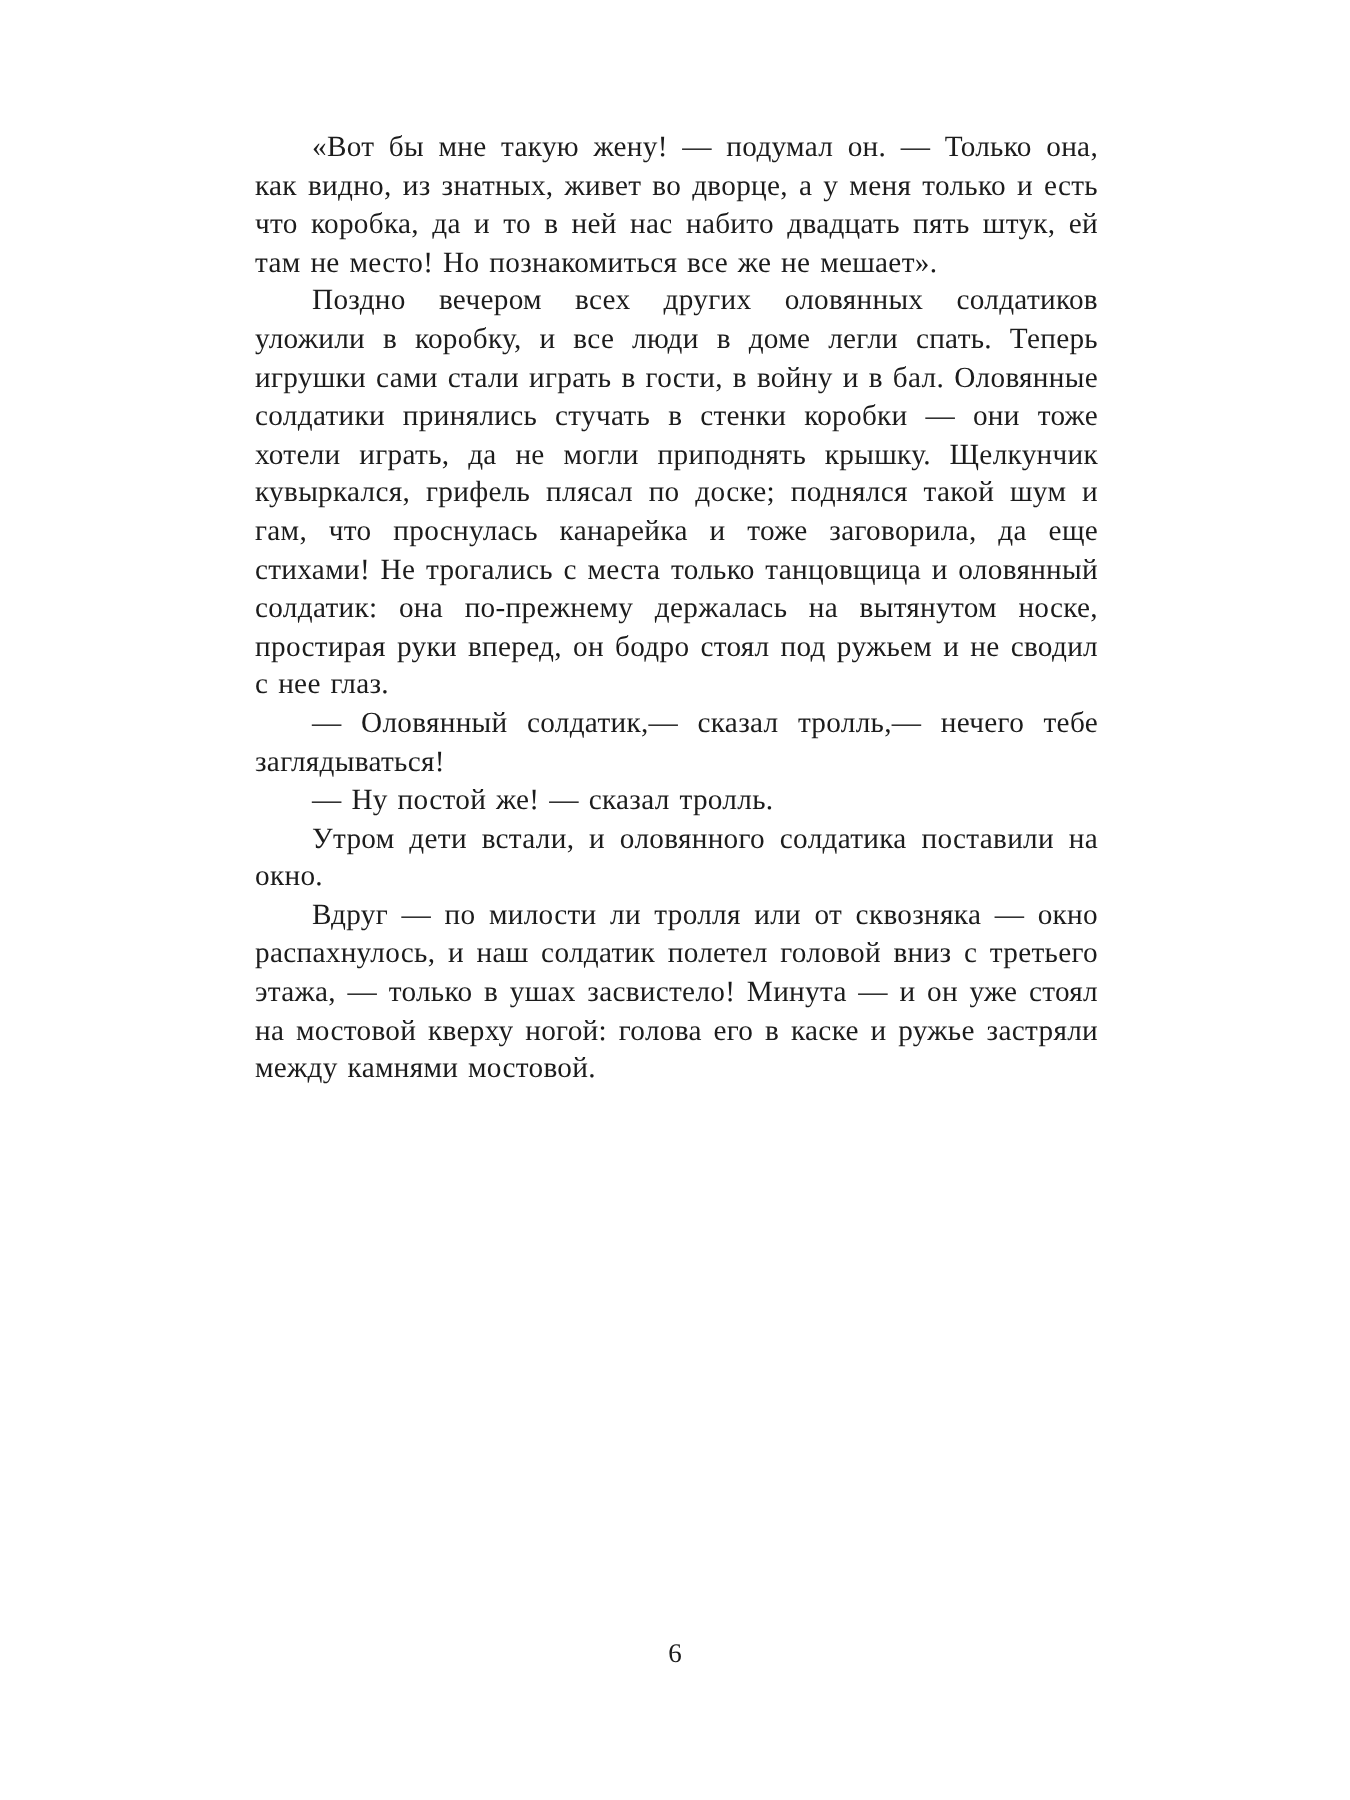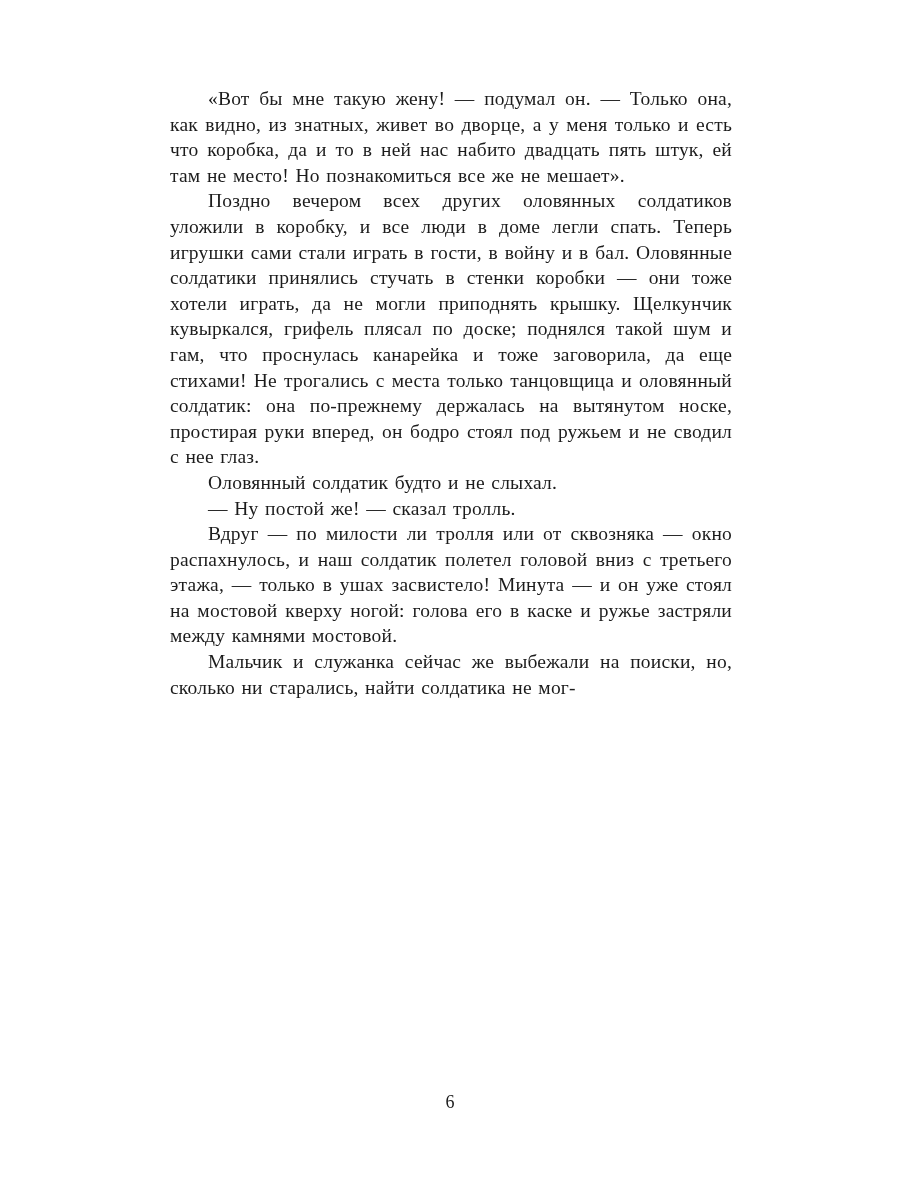--- a/index.html
+++ b/index.html
@@ -42,19 +42,19 @@
     color: #1c1c1c;
   }
 </style>
 </head>
 <body>
 
 <div class="page">
   <div class="text-block">
     <p>«Вот бы мне такую жену! — подумал он. — Только она, как видно, из знатных, живет во дворце, а у меня только и есть что коробка, да и то в ней нас набито двадцать пять штук, ей там не место! Но познакомиться все же не мешает».</p>
     <p>Поздно вечером всех других оловянных солдатиков уложили в коробку, и все люди в доме легли спать. Теперь игрушки сами стали играть в гости, в войну и в бал. Оловянные солдатики принялись стучать в стенки коробки — они тоже хотели играть, да не могли приподнять крышку. Щелкунчик кувыркался, грифель плясал по доске; поднялся такой шум и гам, что проснулась канарейка и тоже заговорила, да еще стихами! Не трогались с места только танцовщица и оловянный солдатик: она по-прежнему держалась на вытянутом носке, простирая руки вперед, он бодро стоял под ружьем и не сводил с нее глаз.</p>
-    <p>Оловянный солдатик будто и не слыхал.</p>
+    <p>— Оловянный солдатик,— сказал тролль,— нечего тебе заглядываться!</p>
     <p>— Ну постой же! — сказал тролль.</p>
+    <p>Утром дети встали, и оловянного солдатика поставили на окно.</p>
     <p>Вдруг — по милости ли тролля или от сквозняка — окно распахнулось, и наш солдатик полетел головой вниз с третьего этажа, — только в ушах засвистело! Минута — и он уже стоял на мостовой кверху ногой: голова его в каске и ружье застряли между камнями мостовой.</p>
-    <p>Мальчик и служанка сейчас же выбежали на поиски, но, сколько ни старались, найти солдатика не мог-</p>
   </div>
   <div class="page-number">6</div>
 </div>
 
 </body></html>

